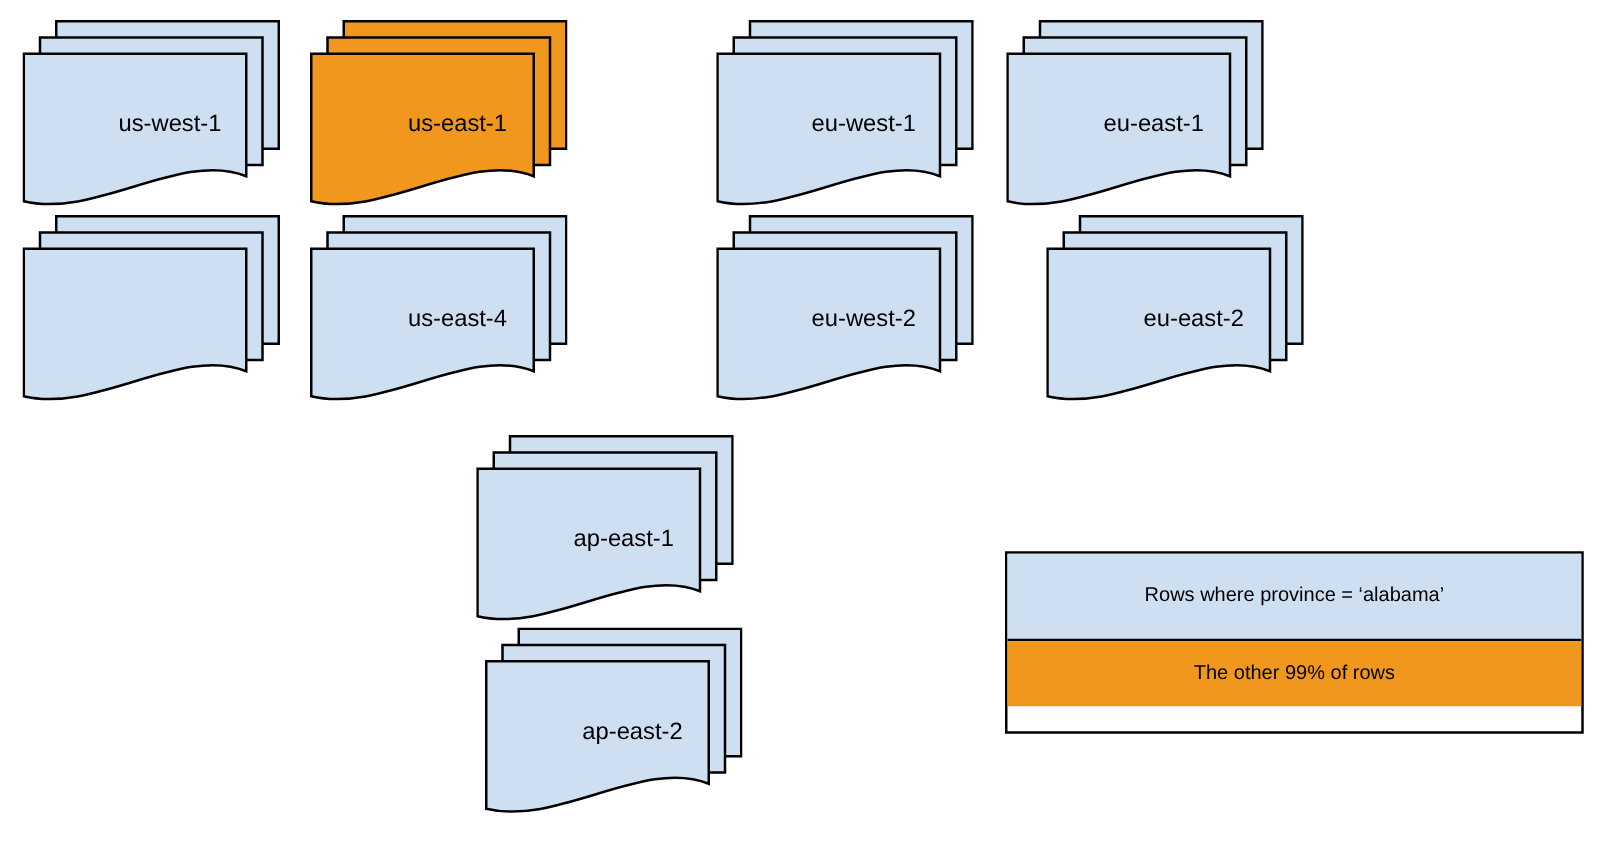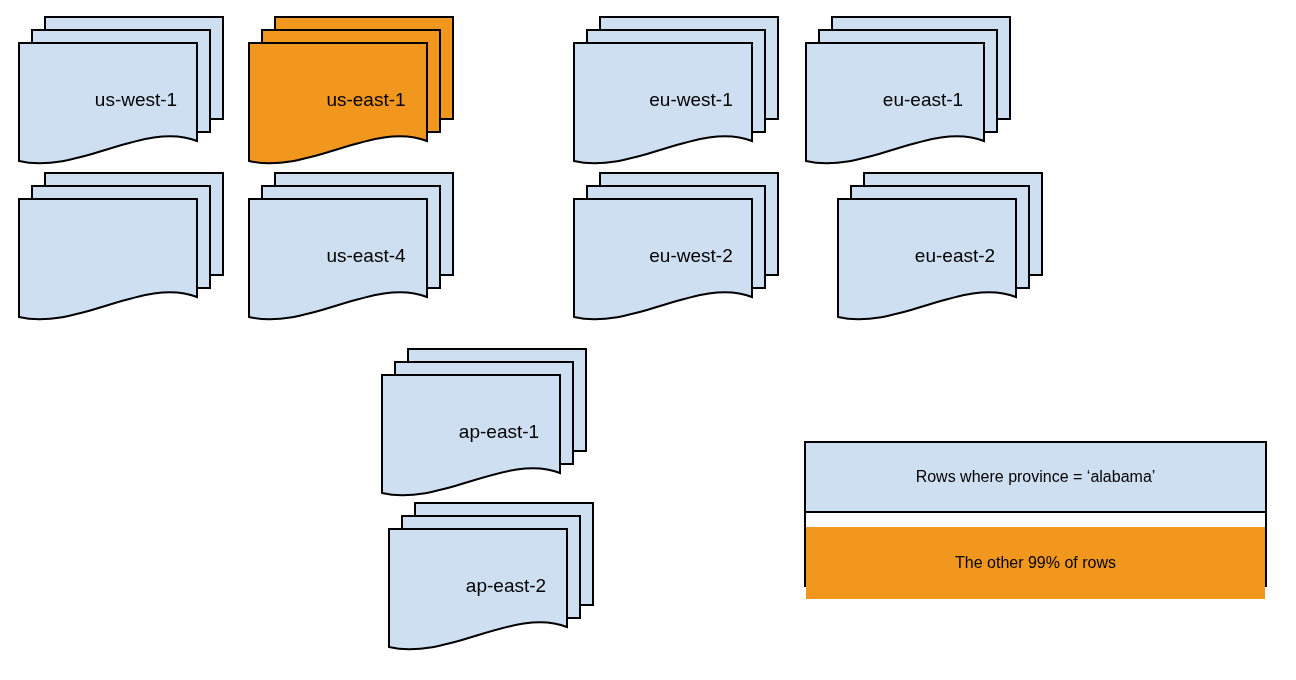--- a/index.html
+++ b/index.html
@@ -34,21 +34,21 @@
   }
   .legend-row{
     display:flex;align-items:center;justify-content:center;
     font-size:16px;box-sizing:border-box;
   }
   .legend-row.swatch-doc{
     height:70px;background:var(--doc-fill,#cfdff2);
     border-bottom:2px solid var(--doc-stroke,#000);
   }
   .legend-row.swatch-hl{
-    height:72px;background:var(--hl-fill,#f2971d);margin-top:14px;
+    height:52px;background:var(--hl-fill,#f2971d);
   }
 </style>
 </head>
 <body>
 
 <div class="canvas">
 
   <div class="stack" style="left:18px;top:16px;">
     <svg width="206" height="154" viewBox="0 0 206 154">
       <rect class="doc-shape" x="27" y="1" width="178" height="102"></rect>

